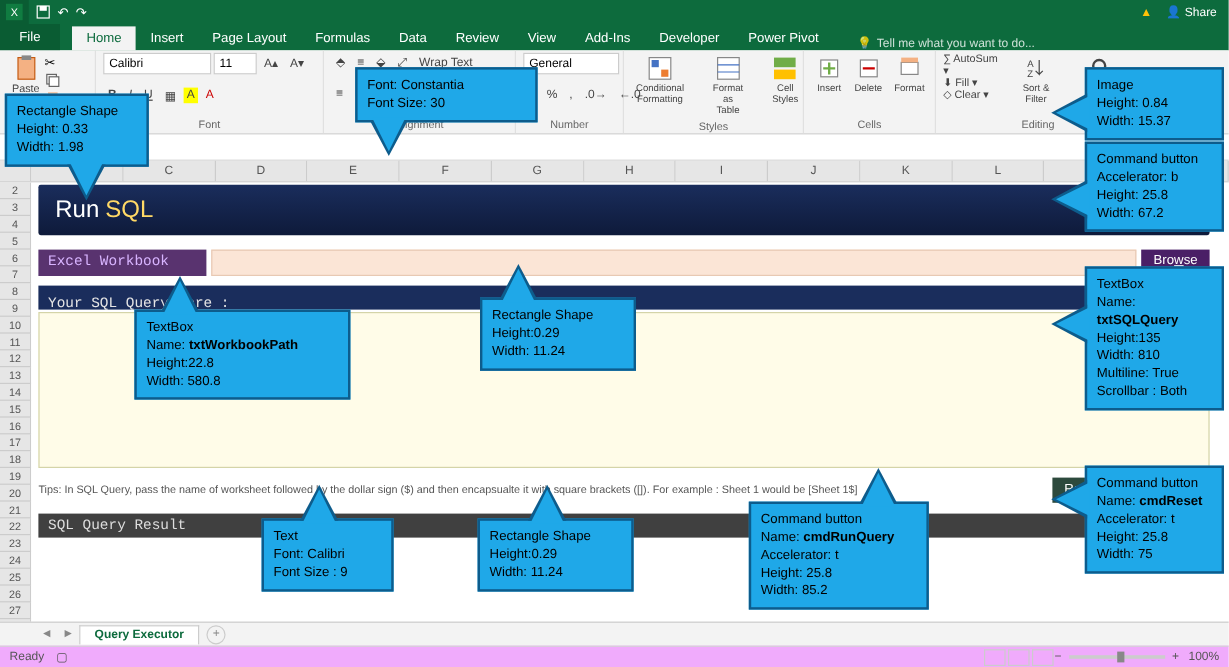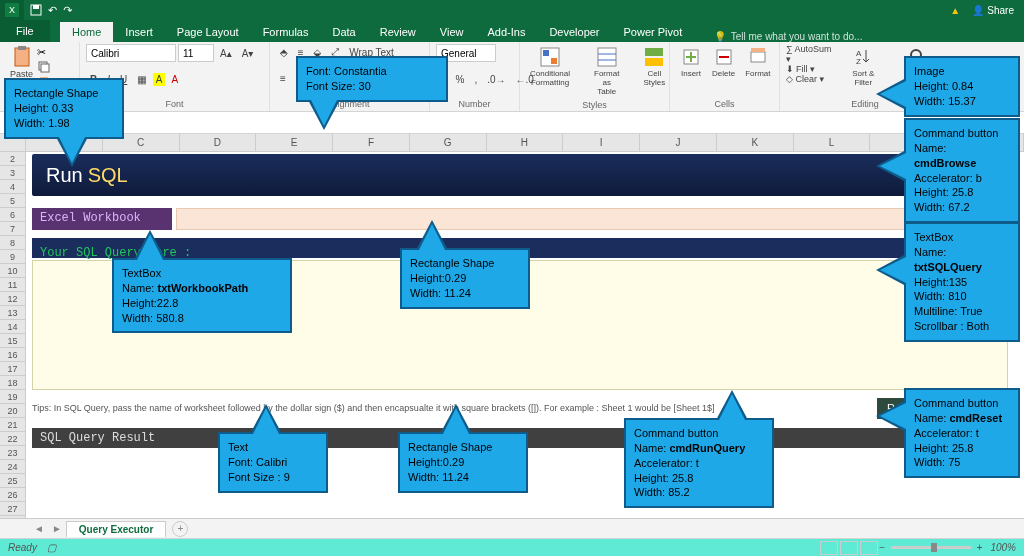--- a/index.html
+++ b/index.html
@@ -58,38 +58,38 @@
 .banner .db-icon { width:22px; height:22px; border:2px solid #a8c5e8; border-radius: 50% / 30%; position:relative;}
 .banner .db-icon::before, .banner .db-icon::after { content:''; position:absolute; left:-2px; right:-2px; height:2px; background:#a8c5e8;}
 .banner .db-icon::before { top:5px; } .banner .db-icon::after { top:11px; }
 
 .wb-row { position:absolute; left:6px; top:56px; right:6px; height:22px; display:flex; gap:4px; }
 .wb-label { background:#59336f; color:#d8b4ff; font-family: 'Courier New', monospace; font-size:12px; padding:3px 8px; width:140px; }
 .wb-path { flex:1; background:#fbe5d6; border:1px solid #e8c9b3; }
 .wb-browse { background:#4a1f66; color:#fff; font-family:'Courier New',monospace; font-size:11px; padding:3px 10px; cursor:pointer; }
 .wb-browse u { text-decoration: underline; }
 
-.query-label { position:absolute; left:6px; top:86px; right:1px; height:20px; background:#1a2d5c; color:#22c55e; font-family:'Courier New',monospace; font-size:12px; padding:8px 8px; }
+.query-label { position:absolute; left:6px; top:86px; right:1px; height:20px; background:#1a2d5c; color:#e5e5e5; font-family:'Courier New',monospace; font-size:12px; padding:8px 8px; }
 .query-box { position:absolute; left:6px; top:108px; right:6px; height:130px; background:#fffce8; border:1px solid #d4d4a8; }
 
 .tips-row { position:absolute; left:6px; top:246px; right:6px; height:20px; display:flex; align-items:center; gap:6px; }
 .tips-text { font-size:9px; color:#555; flex:1; }
 .run-btn { background:#2d4a3d; color:#fff; font-family:'Courier New',monospace; font-size:11px; padding:4px 10px; cursor:pointer; }
 .reset-btn { background:#b02418; color:#fff; font-family:'Courier New',monospace; font-size:11px; padding:4px 14px; cursor:pointer; }
 
 .result-label { position:absolute; left:6px; top:276px; right:6px; height:20px; background:#404040; color:#ddd; font-family:'Courier New',monospace; font-size:12px; padding:3px 8px; }
 
 
 .sheet-tabs { position:absolute; bottom:18px; left:0; right:0; height:20px; background:#f3f3f3; border-top:1px solid #ccc; display:flex; align-items:center; padding-left:30px; font-size:10px;}
 .sheet-tabs .nav { color:#888; padding:0 4px;}
 .sheet-tabs .stab { background:#fff; border:1px solid #ccc; border-bottom:none; padding:2px 12px; font-weight:bold; color:#0d6b3d;}
 .sheet-tabs .add { margin-left:6px; width:16px; height:16px; border:1px solid #ccc; border-radius:50%; text-align:center; line-height:14px; color:#888;}
 
 
-.status-bar { position:absolute; bottom:0; left:0; right:0; height:18px; background:#5eead4; border-top:1px solid #d4d4d4; display:flex; align-items:center; font-size:10px; color:#555; padding:0 8px;font-style:italic;}
+.status-bar { position:absolute; bottom:0; left:0; right:0; height:18px; background:#f0abfc; border-top:1px solid #d4d4d4; display:flex; align-items:center; font-size:10px; color:#555; padding:0 8px;}
 .status-bar .spacer{flex:1;}
 .status-bar .view-btn { width:18px; height:14px; border:1px solid #ccc; margin:0 1px;}
 .status-bar .zoom-slider { width:80px; height:3px; background:#ccc; margin:0 6px; position:relative;}
 .status-bar .zoom-slider::after{content:'';position:absolute;left:40px;top:-3px;width:6px;height:9px;background:#888;}
 
 
 .callout { position:absolute; background:#1fa8e8; border:2px solid #0d5c8c; padding:6px 8px; font-size:11px; color:#000; line-height:1.35; z-index: 50; }
 .callout b { font-weight: bold; }
 .callout .tail { position:absolute; width:0; height:0; }
 .tail-down { border-left:14px solid transparent; border-right:14px solid transparent; border-top:28px solid #1fa8e8; }
@@ -209,21 +209,21 @@
       <span class="ribbon-btn">≡</span>
       <span class="ribbon-btn">≡</span>
       <span class="ribbon-btn">⇤⇥</span>
       <span class="ribbon-btn">Merge &amp; Center</span>
     </div>
     <div class="label">Alignment</div>
   </div>
 
   <div class="ribbon-group" style="width:90px;">
     <div class="ribbon-row">
-        <input class="font-select" style="width: 60px; padding-left: 4px;" value="General">
+        <input class="font-select" style="width: 80px; padding-left: 4px;" value="General">
       </div>
     <div class="ribbon-row">
       <span class="ribbon-btn">$</span>
       <span class="ribbon-btn">%</span>
       <span class="ribbon-btn">,</span>
       <span class="ribbon-btn">.0→</span>
       <span class="ribbon-btn">←.0</span>
     </div>
     <div class="label">Number</div>
   </div>
@@ -437,21 +437,20 @@
 <div class="callout" style="right:4px; top:56px; width:116px;">
   <div>Image</div>
     <div>Height: 0.84</div>
     <div>Width: 15.37</div>
   <div class="tail tail-left-border" style="left:-30px; top:20px;"></div>
     <div class="tail tail-left" style="left:-26px; top:22px;"></div>
 </div>
 
 <div class="callout" style="right:4px; top:118px; width:116px;">
   <div>Command button</div>
-    <div>Name: <b>cmdBrowse</b></div>
     <div>Accelerator: b</div>
     <div>Height: 25.8</div>
     <div>Width: 67.2</div>
   <div class="tail tail-left-border" style="left:-30px; top:30px;"></div>
     <div class="tail tail-left" style="left:-26px; top:32px;"></div>
 </div>
 
 <div class="callout" style="right:4px; top:222px; width:116px;">
   <div>TextBox</div>
     <div>Name: <b>txtSQLQuery</b></div>

